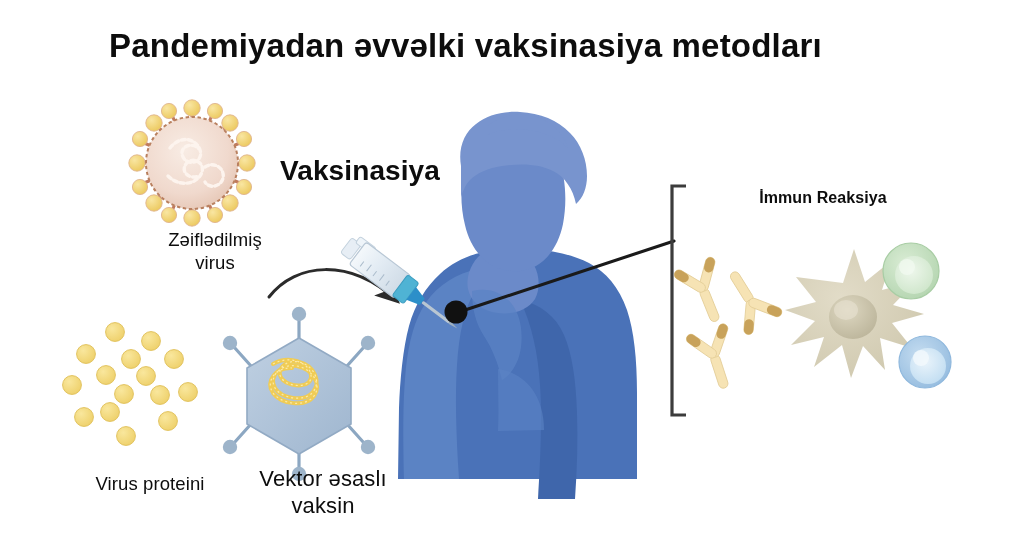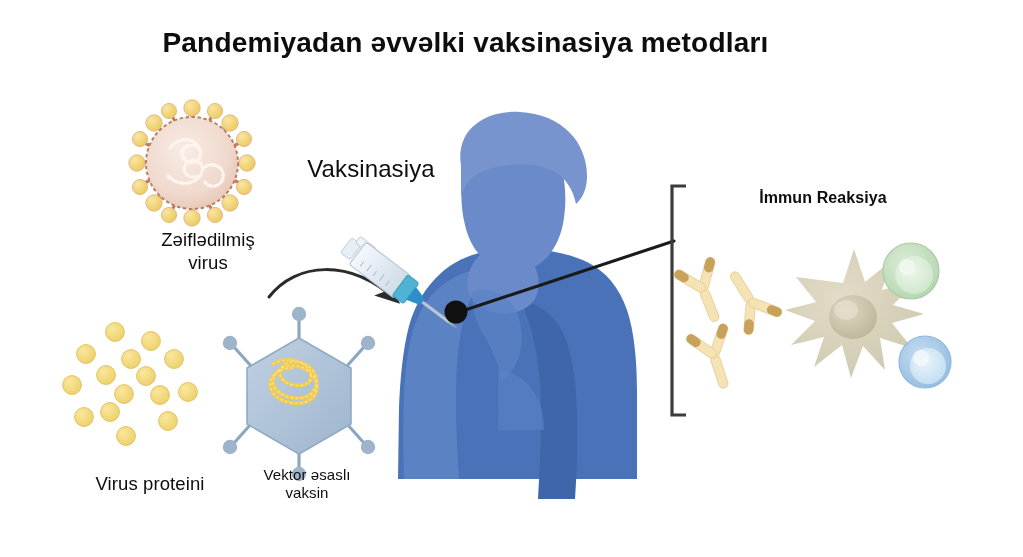--- a/index.html
+++ b/index.html
@@ -29,55 +29,55 @@
     color: #0d0d0d;
     text-align: center;
     line-height: 1.22;
     white-space: pre-line;
     letter-spacing: .1px;
   }
   #title {
     left: 0;
     top: 26px;
     width: 931px;
+    font-size: 33px;
+    font-weight: bold;
+    letter-spacing: .2px;
+  }
+  #label-vaccination {
+    left: 255px;
+    top: 154px;
+    width: 210px;
     font-size: 28px;
     font-weight: bold;
-    letter-spacing: .2px;
-  }
-  #label-vaccination {
-    left: 266px;
-    top: 154px;
-    width: 210px;
-    font-size: 24px;
-    font-weight: normal;
   }
   #label-immune {
     left: 678px;
     top: 188px;
     width: 290px;
     font-size: 16px;
     font-weight: bold;
   }
   #label-attenuated {
-    left: 100px;
+    left: 107px;
     top: 229px;
     width: 216px;
     font-size: 18.5px;
   }
   #label-protein {
     left: 42px;
     top: 473px;
     width: 216px;
     font-size: 18.5px;
   }
   #label-vector {
-    left: 212px;
+    left: 228px;
     top: 466px;
     width: 190px;
-    font-size: 15px;
+    font-size: 22px;
   }
 </style>
 </head>
 <body>
 
 <div id="canvas">
 
   <svg id="figure-svg" viewBox="0 0 1023 557">
     <defs>
       <radialGradient id="gVirusBody" cx="42%" cy="36%" r="68%">

